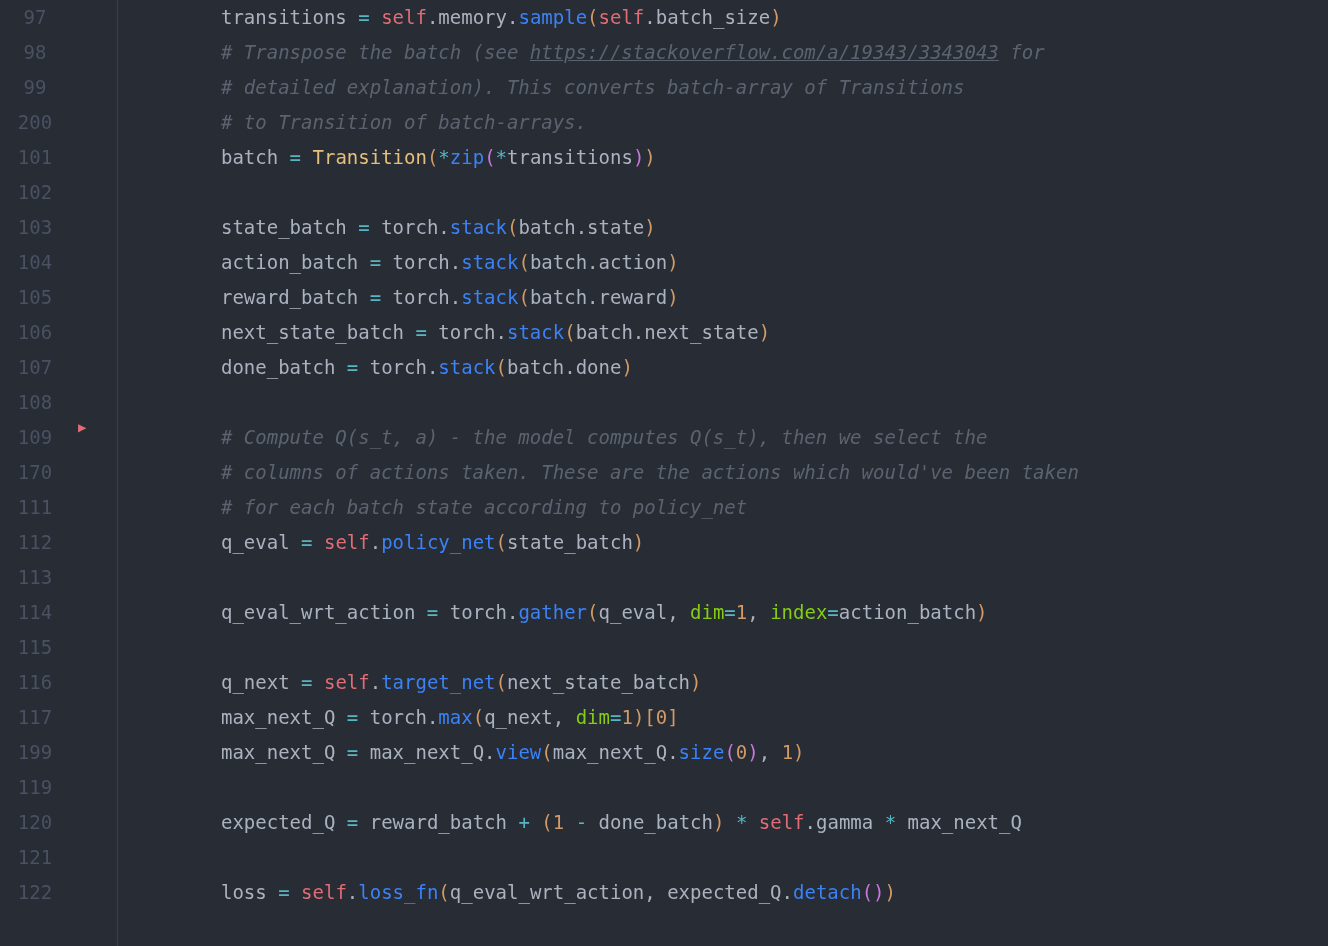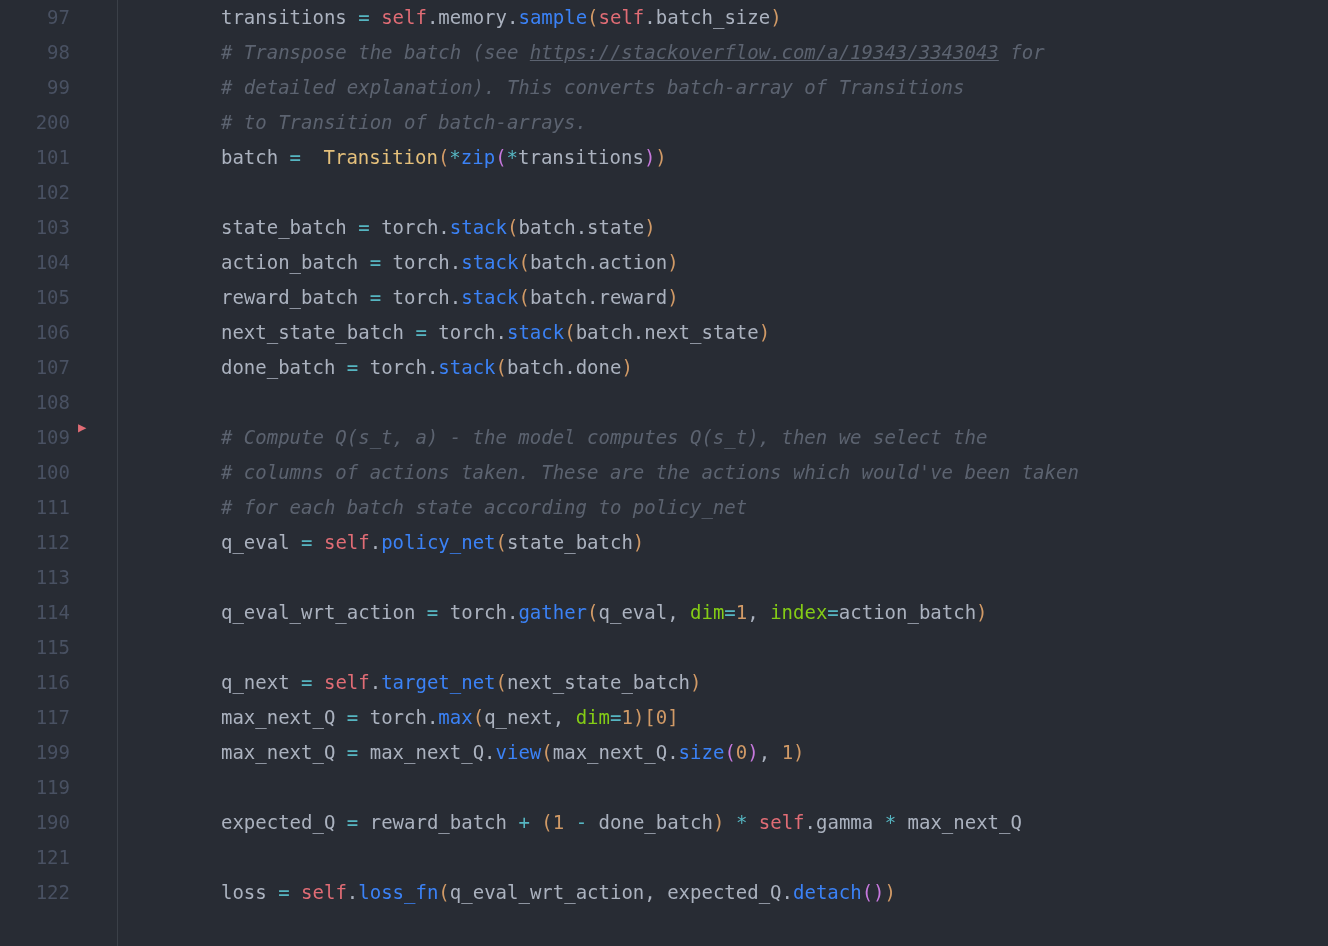--- a/index.html
+++ b/index.html
@@ -14,21 +14,21 @@
   }
   .editor {
     display: flex;
     width: 100%;
     height: 100%;
   }
   .gutter {
     flex: 0 0 88px;
     background: #282c34;
     color: #495162;
-    text-align: right;
+    text-align: center;
     padding-right: 18px;
     padding-top: 0px;
     user-select: none;
   }
   .gutter .ln { height: 35px; }
   .fold-col {
     flex: 0 0 30px;
     position: relative;
     border-right: 1px solid #3b4048;
   }
@@ -46,21 +46,21 @@
     overflow: hidden;
   }
   .code .row { height: 35px; }
   .indent { display: inline-block; }
   
   .c-def   { color: #abb2bf; }  
   .c-self  { color: #e06c75; }  
   .c-punc  { color: #abb2bf; }  
   .c-op    { color: #56b6c2; }  
   .c-call  { color: #3b82f6; }  
-  .c-type  { color: #e5c07b; margin-left: 11px; }  
+  .c-type  { color: #e5c07b; }  
   .c-num   { color: #d19a66; }  
   .c-param { color: #84cc16; }  
   .c-comm  { color: #5c6370; font-style: italic; text-align: right; }
   .c-link  { color: #5c6370; font-style: italic; text-decoration: underline; }
   .c-brk1  { color: #d19a66; } 
   .c-brk2  { color: #c678dd; } 
 </style>
 </head>
 <body>
 
@@ -72,31 +72,31 @@
       <div class="ln">200</div>
       <div class="ln">101</div>
       <div class="ln">102</div>
       <div class="ln">103</div>
       <div class="ln">104</div>
       <div class="ln">105</div>
       <div class="ln">106</div>
       <div class="ln">107</div>
       <div class="ln">108</div>
       <div class="ln">109</div>
-      <div class="ln">100</div>
+      <div class="ln">170</div>
       <div class="ln">111</div>
       <div class="ln">112</div>
       <div class="ln">113</div>
       <div class="ln">114</div>
       <div class="ln">115</div>
       <div class="ln">116</div>
       <div class="ln">117</div>
       <div class="ln">199</div>
       <div class="ln">119</div>
-      <div class="ln">190</div>
+      <div class="ln">120</div>
       <div class="ln">121</div>
       <div class="ln">122</div>
     </div>
   <div class="fold-col">
     <span class="fold-marker" id="fold-marker" style="top: 410px;">▶</span>
   </div>
   <div class="code" id="code"><div class="row"><span class="indent">         </span><span class="c-def">transitions </span><span class="c-op">=</span><span class="c-def"> </span><span class="c-self">self</span><span class="c-punc">.</span><span class="c-def">memory</span><span class="c-punc">.</span><span class="c-call">sample</span><span class="c-brk1">(</span><span class="c-self">self</span><span class="c-punc">.</span><span class="c-def">batch_size</span><span class="c-brk1">)</span></div><div class="row"><span class="indent">         </span><span class="c-comm"># Transpose the batch (see </span><span class="c-link">https://stackoverflow.com/a/19343/3343043</span><span class="c-comm"> for</span></div><div class="row"><span class="indent">         </span><span class="c-comm"># detailed explanation). This converts batch-array of Transitions</span></div><div class="row"><span class="indent">         </span><span class="c-comm"># to Transition of batch-arrays.</span></div><div class="row"><span class="indent">         </span><span class="c-def">batch </span><span class="c-op">=</span><span class="c-def"> </span><span class="c-type">Transition</span><span class="c-brk1">(</span><span class="c-op">*</span><span class="c-call">zip</span><span class="c-brk2">(</span><span class="c-op">*</span><span class="c-def">transitions</span><span class="c-brk2">)</span><span class="c-brk1">)</span></div><div class="row"><span class="indent">         </span></div><div class="row"><span class="indent">         </span><span class="c-def">state_batch </span><span class="c-op">=</span><span class="c-def"> torch</span><span class="c-punc">.</span><span class="c-call">stack</span><span class="c-brk1">(</span><span class="c-def">batch</span><span class="c-punc">.</span><span class="c-def">state</span><span class="c-brk1">)</span></div><div class="row"><span class="indent">         </span><span class="c-def">action_batch </span><span class="c-op">=</span><span class="c-def"> torch</span><span class="c-punc">.</span><span class="c-call">stack</span><span class="c-brk1">(</span><span class="c-def">batch</span><span class="c-punc">.</span><span class="c-def">action</span><span class="c-brk1">)</span></div><div class="row"><span class="indent">         </span><span class="c-def">reward_batch </span><span class="c-op">=</span><span class="c-def"> torch</span><span class="c-punc">.</span><span class="c-call">stack</span><span class="c-brk1">(</span><span class="c-def">batch</span><span class="c-punc">.</span><span class="c-def">reward</span><span class="c-brk1">)</span></div><div class="row"><span class="indent">         </span><span class="c-def">next_state_batch </span><span class="c-op">=</span><span class="c-def"> torch</span><span class="c-punc">.</span><span class="c-call">stack</span><span class="c-brk1">(</span><span class="c-def">batch</span><span class="c-punc">.</span><span class="c-def">next_state</span><span class="c-brk1">)</span></div><div class="row"><span class="indent">         </span><span class="c-def">done_batch </span><span class="c-op">=</span><span class="c-def"> torch</span><span class="c-punc">.</span><span class="c-call">stack</span><span class="c-brk1">(</span><span class="c-def">batch</span><span class="c-punc">.</span><span class="c-def">done</span><span class="c-brk1">)</span></div><div class="row"><span class="indent">         </span></div><div class="row"><span class="indent">         </span><span class="c-comm"># Compute Q(s_t, a) - the model computes Q(s_t), then we select the</span></div><div class="row"><span class="indent">         </span><span class="c-comm"># columns of actions taken. These are the actions which would've been taken</span></div><div class="row"><span class="indent">         </span><span class="c-comm"># for each batch state according to policy_net</span></div><div class="row"><span class="indent">         </span><span class="c-def">q_eval </span><span class="c-op">=</span><span class="c-def"> </span><span class="c-self">self</span><span class="c-punc">.</span><span class="c-call">policy_net</span><span class="c-brk1">(</span><span class="c-def">state_batch</span><span class="c-brk1">)</span></div><div class="row"><span class="indent">         </span></div><div class="row"><span class="indent">         </span><span class="c-def">q_eval_wrt_action </span><span class="c-op">=</span><span class="c-def"> torch</span><span class="c-punc">.</span><span class="c-call">gather</span><span class="c-brk1">(</span><span class="c-def">q_eval</span><span class="c-punc">, </span><span class="c-param">dim</span><span class="c-op">=</span><span class="c-num">1</span><span class="c-punc">, </span><span class="c-param">index</span><span class="c-op">=</span><span class="c-def">action_batch</span><span class="c-brk1">)</span></div><div class="row"><span class="indent">         </span></div><div class="row"><span class="indent">         </span><span class="c-def">q_next </span><span class="c-op">=</span><span class="c-def"> </span><span class="c-self">self</span><span class="c-punc">.</span><span class="c-call">target_net</span><span class="c-brk1">(</span><span class="c-def">next_state_batch</span><span class="c-brk1">)</span></div><div class="row"><span class="indent">         </span><span class="c-def">max_next_Q </span><span class="c-op">=</span><span class="c-def"> torch</span><span class="c-punc">.</span><span class="c-call">max</span><span class="c-brk1">(</span><span class="c-def">q_next</span><span class="c-punc">, </span><span class="c-param">dim</span><span class="c-op">=</span><span class="c-num">1</span><span class="c-brk1">)</span><span class="c-brk1">[</span><span class="c-num">0</span><span class="c-brk1">]</span></div><div class="row"><span class="indent">         </span><span class="c-def">max_next_Q </span><span class="c-op">=</span><span class="c-def"> max_next_Q</span><span class="c-punc">.</span><span class="c-call">view</span><span class="c-brk1">(</span><span class="c-def">max_next_Q</span><span class="c-punc">.</span><span class="c-call">size</span><span class="c-brk2">(</span><span class="c-num">0</span><span class="c-brk2">)</span><span class="c-punc">, </span><span class="c-num">1</span><span class="c-brk1">)</span></div><div class="row"><span class="indent">         </span></div><div class="row"><span class="indent">         </span><span class="c-def">expected_Q </span><span class="c-op">=</span><span class="c-def"> reward_batch </span><span class="c-op">+</span><span class="c-def"> </span><span class="c-brk1">(</span><span class="c-num">1</span><span class="c-def"> </span><span class="c-op">-</span><span class="c-def"> done_batch</span><span class="c-brk1">)</span><span class="c-def"> </span><span class="c-op">*</span><span class="c-def"> </span><span class="c-self">self</span><span class="c-punc">.</span><span class="c-def">gamma </span><span class="c-op">*</span><span class="c-def"> max_next_Q</span></div><div class="row"><span class="indent">         </span></div><div class="row"><span class="indent">         </span><span class="c-def">loss </span><span class="c-op">=</span><span class="c-def"> </span><span class="c-self">self</span><span class="c-punc">.</span><span class="c-call">loss_fn</span><span class="c-brk1">(</span><span class="c-def">q_eval_wrt_action</span><span class="c-punc">, </span><span class="c-def">expected_Q</span><span class="c-punc">.</span><span class="c-call">detach</span><span class="c-brk2">(</span><span class="c-brk2">)</span><span class="c-brk1">)</span></div></div>
 </div>
 
 </body></html>

